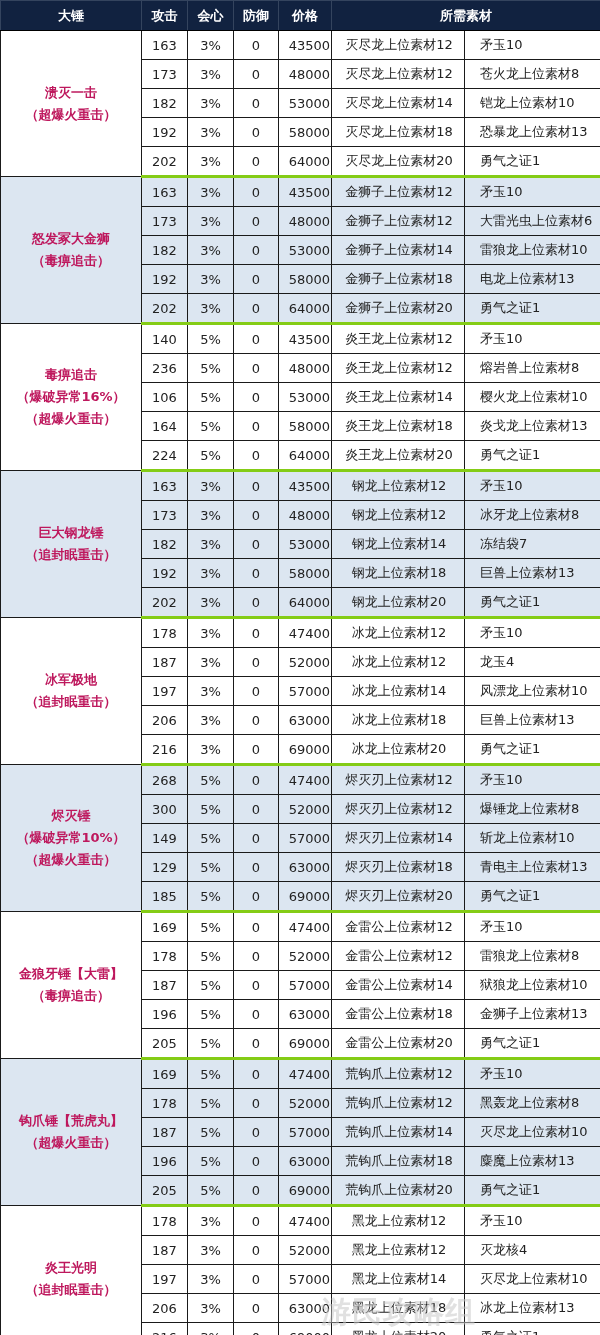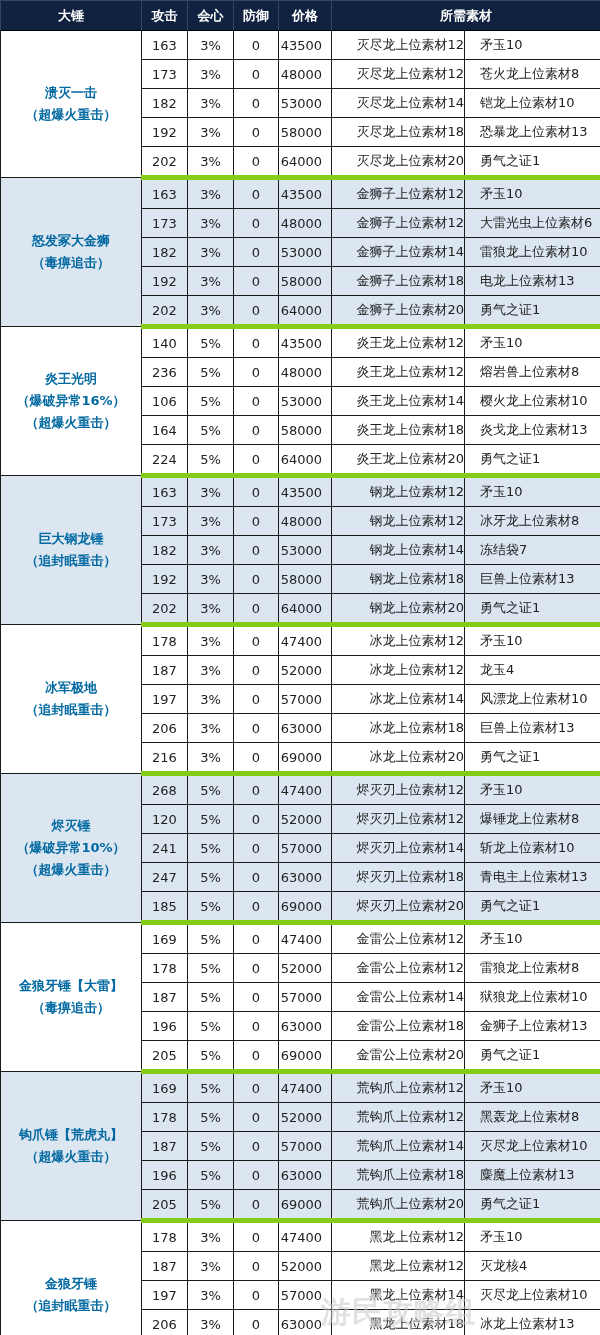--- a/index.html
+++ b/index.html
@@ -3,27 +3,27 @@
 <meta charset="utf-8">
 <style>
   html, body { margin:0; padding:0; background:#ffffff; }
   body { width:600px; height:1335px; overflow:hidden; font-family:"DejaVu Sans","Liberation Sans",sans-serif; }
   table { border-collapse:collapse; width:600px; table-layout:fixed; }
   col.c-name { width:141px; } col.c-atk { width:46px; } col.c-crit { width:46px; }
   col.c-def { width:45px; } col.c-price { width:53px; } col.c-m1 { width:133px; } col.c-m2 { width:136px; }
   thead th { background:#112240; color:#ffffff; height:29px; font-size:13px; font-weight:bold;
              border:1px solid #34445e; border-bottom:1px solid #000; padding:0; text-align:center; }
   tbody td { height:28px; border:1px solid #1a1a1a; font-size:13px; color:#222; padding:0; text-align:center; white-space:nowrap; overflow:hidden; }
-  td.name { font-weight:bold; font-size:13px; line-height:22px; color:#0369a1; white-space:normal; }
-  td.price { text-align:right; padding-right:9px; }
-  td.m1 { text-align:right; padding-left:2px; border-right:1px dashed #aaa; }
+  td.name { font-weight:bold; font-size:13px; line-height:22px; color:#be185d; white-space:normal; }
+  td.price { text-align:right; padding-right:1px; }
+  td.m1 { text-align:center; padding-left:2px; border-right:1px dashed #aaa; }
   td.m2 { text-align:left; padding-left:15px; }
   tr.sub td.m1, tr.sub td.m2 { border-top:1px dashed #aaa; }
   tbody.alt td { background:#dce6f1; }
-  tbody.grp tr:last-child td { border-bottom:5px solid #84cc16; }
+  tbody.grp tr:last-child td { border-bottom:3px solid #84cc16; }
   .watermark { position:absolute; right:8px; bottom:2px; font-size:30px; font-weight:bold; color:rgba(200,200,200,0.55); letter-spacing:1px; pointer-events:none; }
 </style>
 </head>
 <body>
 
 <div style="position:relative;width:484px;height:1335px;">
 <table>
   <colgroup>
     <col class="c-name">
         <col class="c-atk">
@@ -131,21 +131,21 @@
           <td>3%</td>
           <td>0</td>
           <td class="price">64000</td>
           <td class="m1">金狮子上位素材20</td>
           <td class="m2">勇气之证1</td>
         </tr>
       </tbody>
       <tbody class="grp">
         <tr>
           <td class="name" rowspan="5">
-            <div>炎王光明</div>
+            <div>毒痹追击</div>
             <div>（爆破异常16%）</div>
             <div>（超爆火重击）</div>
           </td>
           <td>140</td>
           <td>5%</td>
           <td>0</td>
           <td class="price">43500</td>
           <td class="m1">炎王龙上位素材12</td>
           <td class="m2">矛玉10</td>
         </tr>
@@ -282,37 +282,37 @@
             <div>（超爆火重击）</div>
           </td>
           <td>268</td>
           <td>5%</td>
           <td>0</td>
           <td class="price">47400</td>
           <td class="m1">烬灭刃上位素材12</td>
           <td class="m2">矛玉10</td>
         </tr>
         <tr class="sub">
-          <td>120</td>
+          <td>300</td>
           <td>5%</td>
           <td>0</td>
           <td class="price">52000</td>
           <td class="m1">烬灭刃上位素材12</td>
           <td class="m2">爆锤龙上位素材8</td>
         </tr>
         <tr class="sub">
-          <td>241</td>
+          <td>149</td>
           <td>5%</td>
           <td>0</td>
           <td class="price">57000</td>
           <td class="m1">烬灭刃上位素材14</td>
           <td class="m2">斩龙上位素材10</td>
         </tr>
         <tr class="sub">
-          <td>247</td>
+          <td>129</td>
           <td>5%</td>
           <td>0</td>
           <td class="price">63000</td>
           <td class="m1">烬灭刃上位素材18</td>
           <td class="m2">青电主上位素材13</td>
         </tr>
         <tr class="sub">
           <td>185</td>
           <td>5%</td>
           <td>0</td>
@@ -409,21 +409,21 @@
           <td>5%</td>
           <td>0</td>
           <td class="price">69000</td>
           <td class="m1">荒钩爪上位素材20</td>
           <td class="m2">勇气之证1</td>
         </tr>
       </tbody>
       <tbody class="grp">
         <tr>
           <td class="name" rowspan="5">
-            <div>金狼牙锤</div>
+            <div>炎王光明</div>
             <div>（追封眠重击）</div>
           </td>
           <td>178</td>
           <td>3%</td>
           <td>0</td>
           <td class="price">47400</td>
           <td class="m1">黑龙上位素材12</td>
           <td class="m2">矛玉10</td>
         </tr>
         <tr class="sub">

